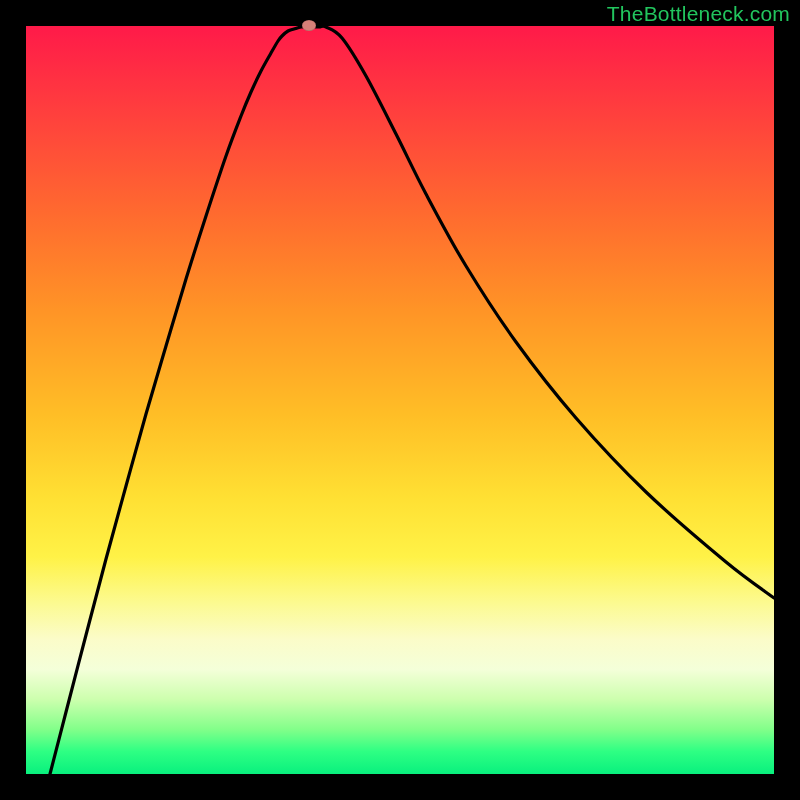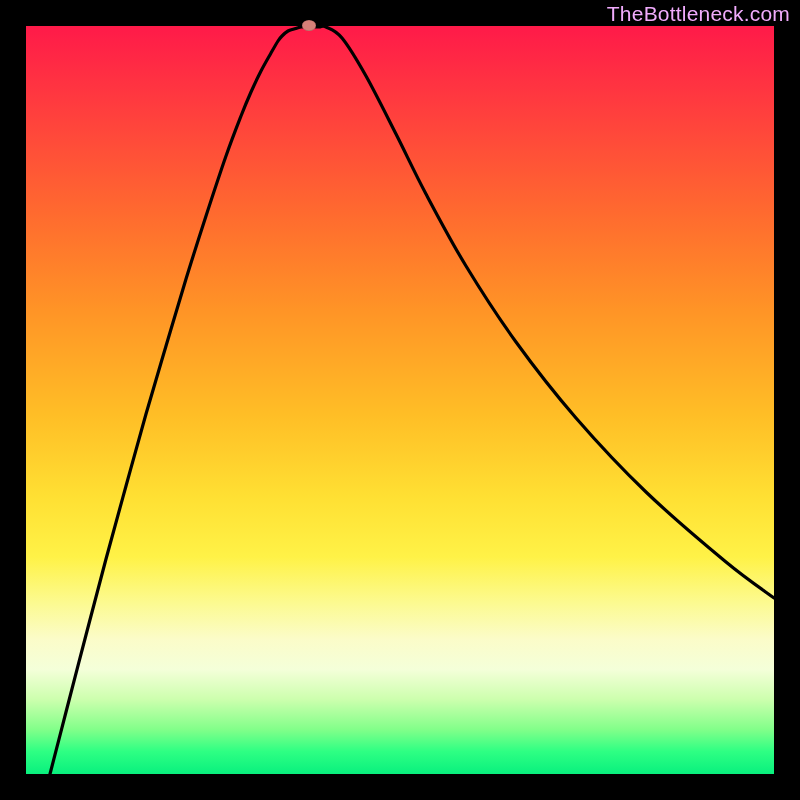--- a/index.html
+++ b/index.html
@@ -14,21 +14,21 @@
   .stage {
     position: relative;
     width: 800px;
     height: 800px;
     background: #000000;
   }
   .watermark {
     position: absolute;
     top: 2px;
     right: 10px;
-    color: #f0abfc;
+    color: #22c55e;
     font-size: 21px;
     font-weight: 500;
     letter-spacing: 0.2px;
     z-index: 10;
     user-select: none;
   }
   .plot-area {
     position: absolute;
     left: 26px;
     top: 26px;

